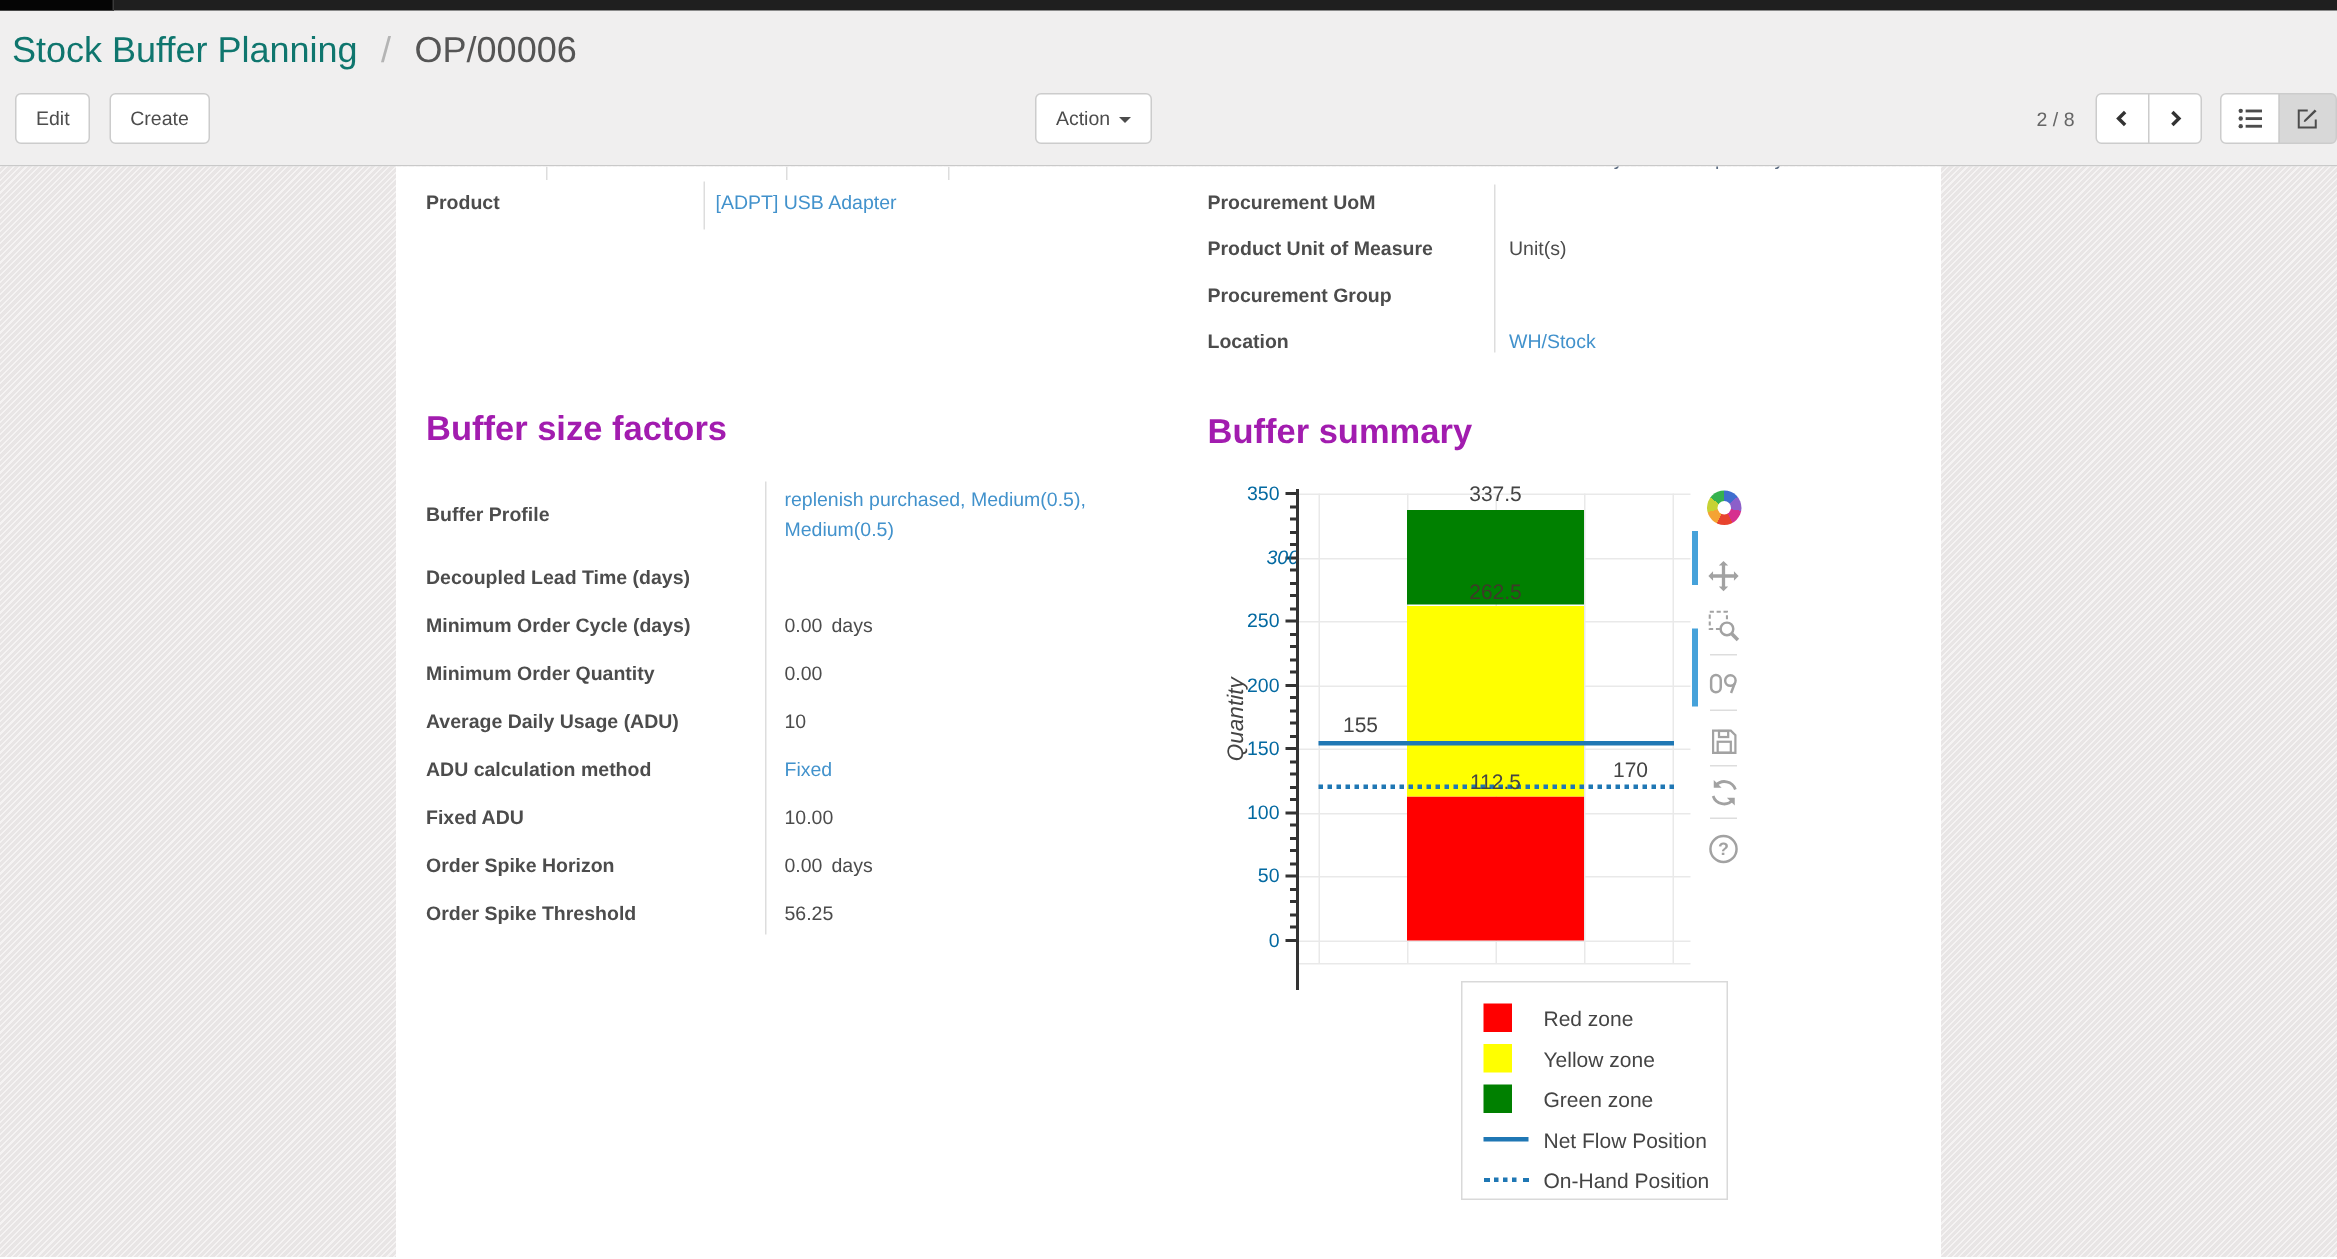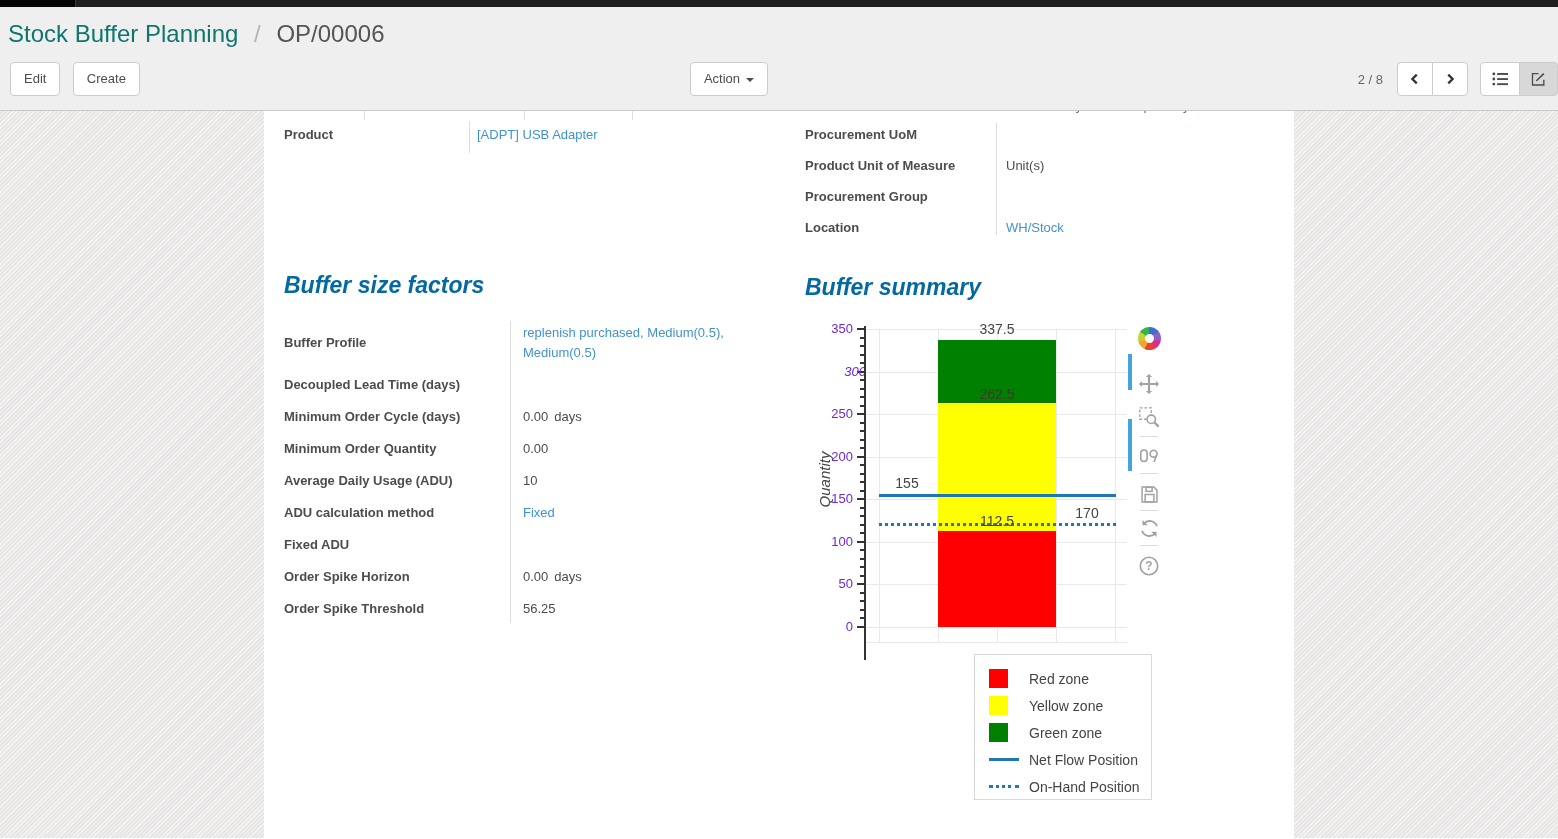--- a/index.html
+++ b/index.html
@@ -48,29 +48,29 @@
   .frow { display:flex; margin-bottom:12px; line-height:20px; align-items:center; }
   .flabel { font-weight:bold; flex:none; }
   .fvalue { flex:1; }
   .g1l .flabel { width:185px; } .g1l .fvalue { padding-left:8px; }
   .g1r .flabel { width:191px; } .g1r .fvalue { padding-left:10px; }
   .g1r .frow { margin-bottom:11px; }
   .factors .flabel { width:226px; } .factors .fvalue { padding-left:13px; }
   .o-link { color:#4292cc; text-decoration:none; cursor:pointer; }
   .unit { margin-left:6px; }
 
-  .group-heading { position:absolute; font-size:23px; font-weight:bold; color:#0369a1; line-height:26px;font-style:italic; }
+  .group-heading { position:absolute; font-size:23px; font-weight:bold; color:#a21caf; line-height:26px; }
 
   
   .chart-root { position:absolute; left:0; top:0; width:1030px; height:727px; }
   .chart-root div { position:absolute; }
   .hgrid { background:#e9e9e9; height:1px; }
   .vgrid { background:#e9e9e9; width:1px; }
   .ytick { background:#333; height:2px; }
-  .ytick-label { font-size:13px; color:#6d28d9; text-align:right; width:40px; line-height:16px; }
+  .ytick-label { font-size:13px; color:#0369a1; text-align:right; width:40px; line-height:16px; }
   .yaxis-line { background:#333; width:2px; }
   .ylabel { font-size:15px; font-style:italic; color:#444; text-align:center; transform:rotate(-90deg); }
   .zone { }
   .chart-line { height:0; }
   .anno { font-size:14px; color:#444; text-align:center; line-height:17px; white-space:nowrap; }
 
   
   .legend { position:absolute; left:710px; top:543px; width:178px; height:146px; background:#fff; border:1px solid #d9d9d9; padding:10px 0 0 14px; }
   .legend-item { display:flex; align-items:center; height:27px; cursor:pointer; }
   .legend-swatch-box { width:30px; flex:none; display:flex; align-items:center; }
@@ -203,20 +203,21 @@
         <div class="frow">
           <div class="flabel">Average Daily Usage (ADU)</div>
           <div class="fvalue"><span>10</span></div>
         </div>
         <div class="frow">
           <div class="flabel">ADU calculation method</div>
           <div class="fvalue"><span class="o-link">Fixed</span></div>
         </div>
         <div class="frow">
           <div class="flabel">Fixed ADU</div>
+          <div class="fvalue"><span>10.00</span></div>
         </div>
         <div class="frow">
           <div class="flabel">Order Spike Horizon</div>
           <div class="fvalue"><span>0.00</span><span class="unit">days</span></div>
         </div>
         <div class="frow">
           <div class="flabel">Order Spike Threshold</div>
           <div class="fvalue"><span>56.25</span></div>
         </div>
       </div>

